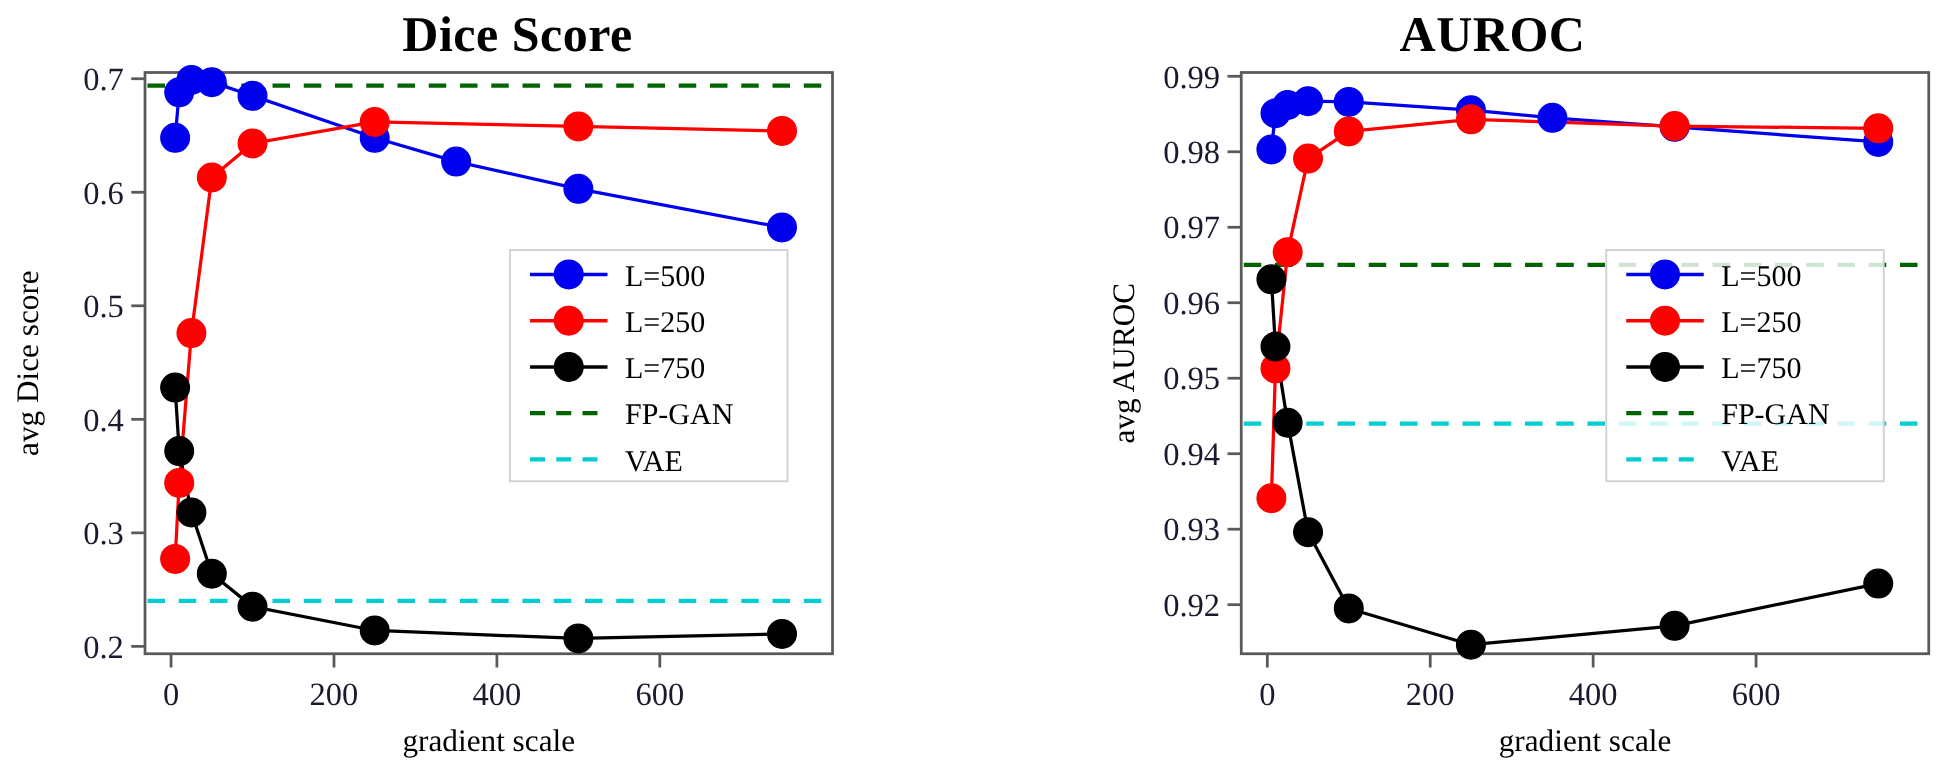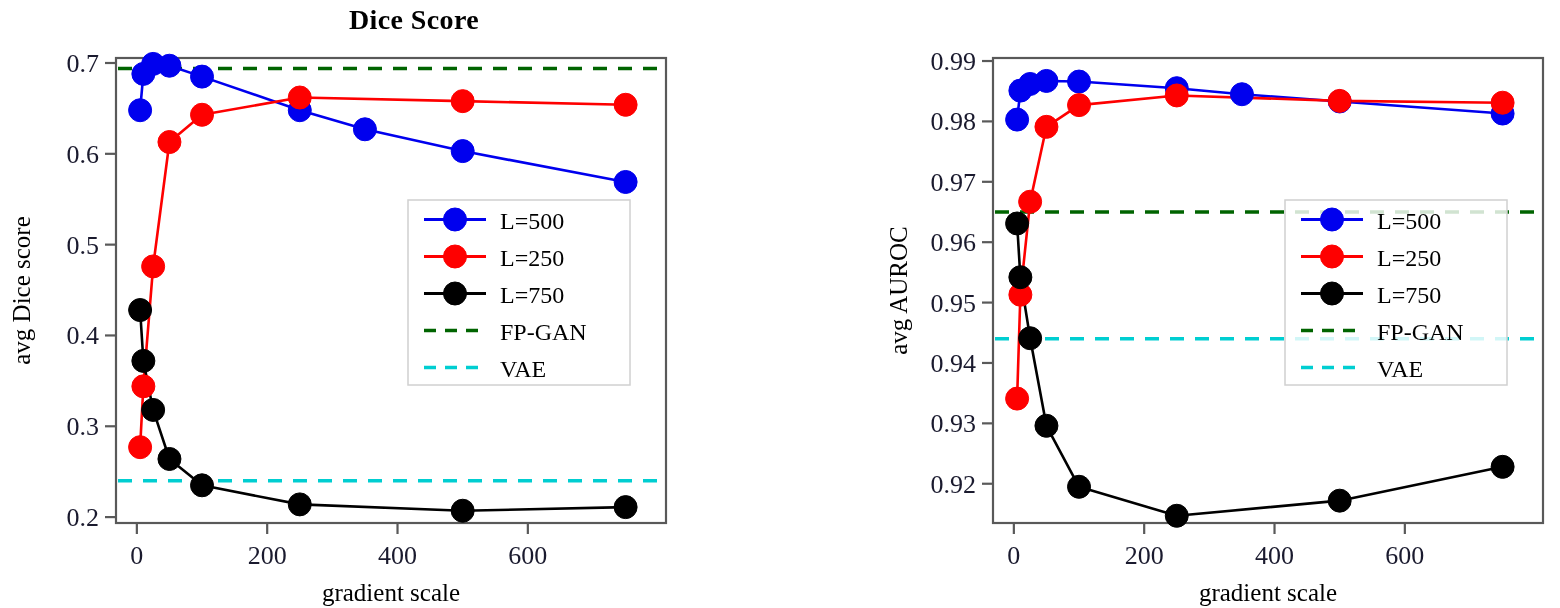--- a/index.html
+++ b/index.html
@@ -1,21 +1,21 @@
 <!DOCTYPE html>
 <html><head>
 <meta charset="utf-8">
 <style>
   html,body{margin:0;padding:0;background:#ffffff;}
   body{width:1560px;height:608px;font-family:"Liberation Serif",serif;overflow:hidden;}
   .figure{position:relative;width:1560px;height:608px;}
   .panel{position:absolute;top:0;height:608px;width:780px;}
   .panel-left{left:0;}
   .panel-right{left:780px;}
-  .panel-title{position:absolute;left:0;right:0;top:4px;text-align:center;font-size:28px;font-weight:bold;color:#000;letter-spacing:.4px;font-family:"Liberation Serif",serif;margin-left:48px;}
+  .panel-title{position:absolute;left:0;right:0;top:4px;text-align:center;font-size:40px;font-weight:bold;color:#000;letter-spacing:.4px;font-family:"Liberation Serif",serif;margin-left:48px;}
   .plotsvg{position:absolute;left:0;top:0;width:780px;height:608px;}
   text{font-family:"Liberation Serif",serif;fill:#1a1a2e;}
   .ticklbl{font-size:26px;}
   .axlbl{font-size:25px;fill:#000;}
   .legendlbl{font-size:24px;fill:#000;}
 </style>
 </head>
 <body>
 
 <div class="figure">
@@ -87,20 +87,21 @@
         <circle cx="455" cy="293.5" r="11.5" fill="#000000" stroke="#000000" stroke-width="1"></circle>
         <text x="500" y="302.5" class="legendlbl">L=750</text>
         <line x1="424" y1="330.5" x2="486" y2="330.5" stroke="#006400" stroke-width="3.4" stroke-dasharray="12 9"></line>
         <text x="500" y="339.5" class="legendlbl">FP-GAN</text>
         <line x1="424" y1="367.5" x2="486" y2="367.5" stroke="#00ced1" stroke-width="3.4" stroke-dasharray="12 9"></line>
         <text x="500" y="376.5" class="legendlbl">VAE</text>
       </svg>
   </div>
 
   <div class="panel panel-right">
+    <div class="panel-title">AUROC</div>
     <svg class="plotsvg" id="svg-auroc" viewBox="0 0 780 608">
         <rect x="213" y="58" width="550" height="465" fill="none" stroke="#595959" stroke-width="2.2"></rect>
         <line x1="202" y1="483.7467532467529" x2="213" y2="483.7467532467529" stroke="#595959" stroke-width="2.2"></line>
         <text x="196" y="492.7467532467529" text-anchor="end" class="ticklbl">0.92</text>
         <line x1="202" y1="423.35714285714255" x2="213" y2="423.35714285714255" stroke="#595959" stroke-width="2.2"></line>
         <text x="196" y="432.35714285714255" text-anchor="end" class="ticklbl">0.93</text>
         <line x1="202" y1="362.9675324675328" x2="213" y2="362.9675324675328" stroke="#595959" stroke-width="2.2"></line>
         <text x="196" y="371.9675324675328" text-anchor="end" class="ticklbl">0.94</text>
         <line x1="202" y1="302.5779220779224" x2="213" y2="302.5779220779224" stroke="#595959" stroke-width="2.2"></line>
         <text x="196" y="311.5779220779224" text-anchor="end" class="ticklbl">0.95</text>

